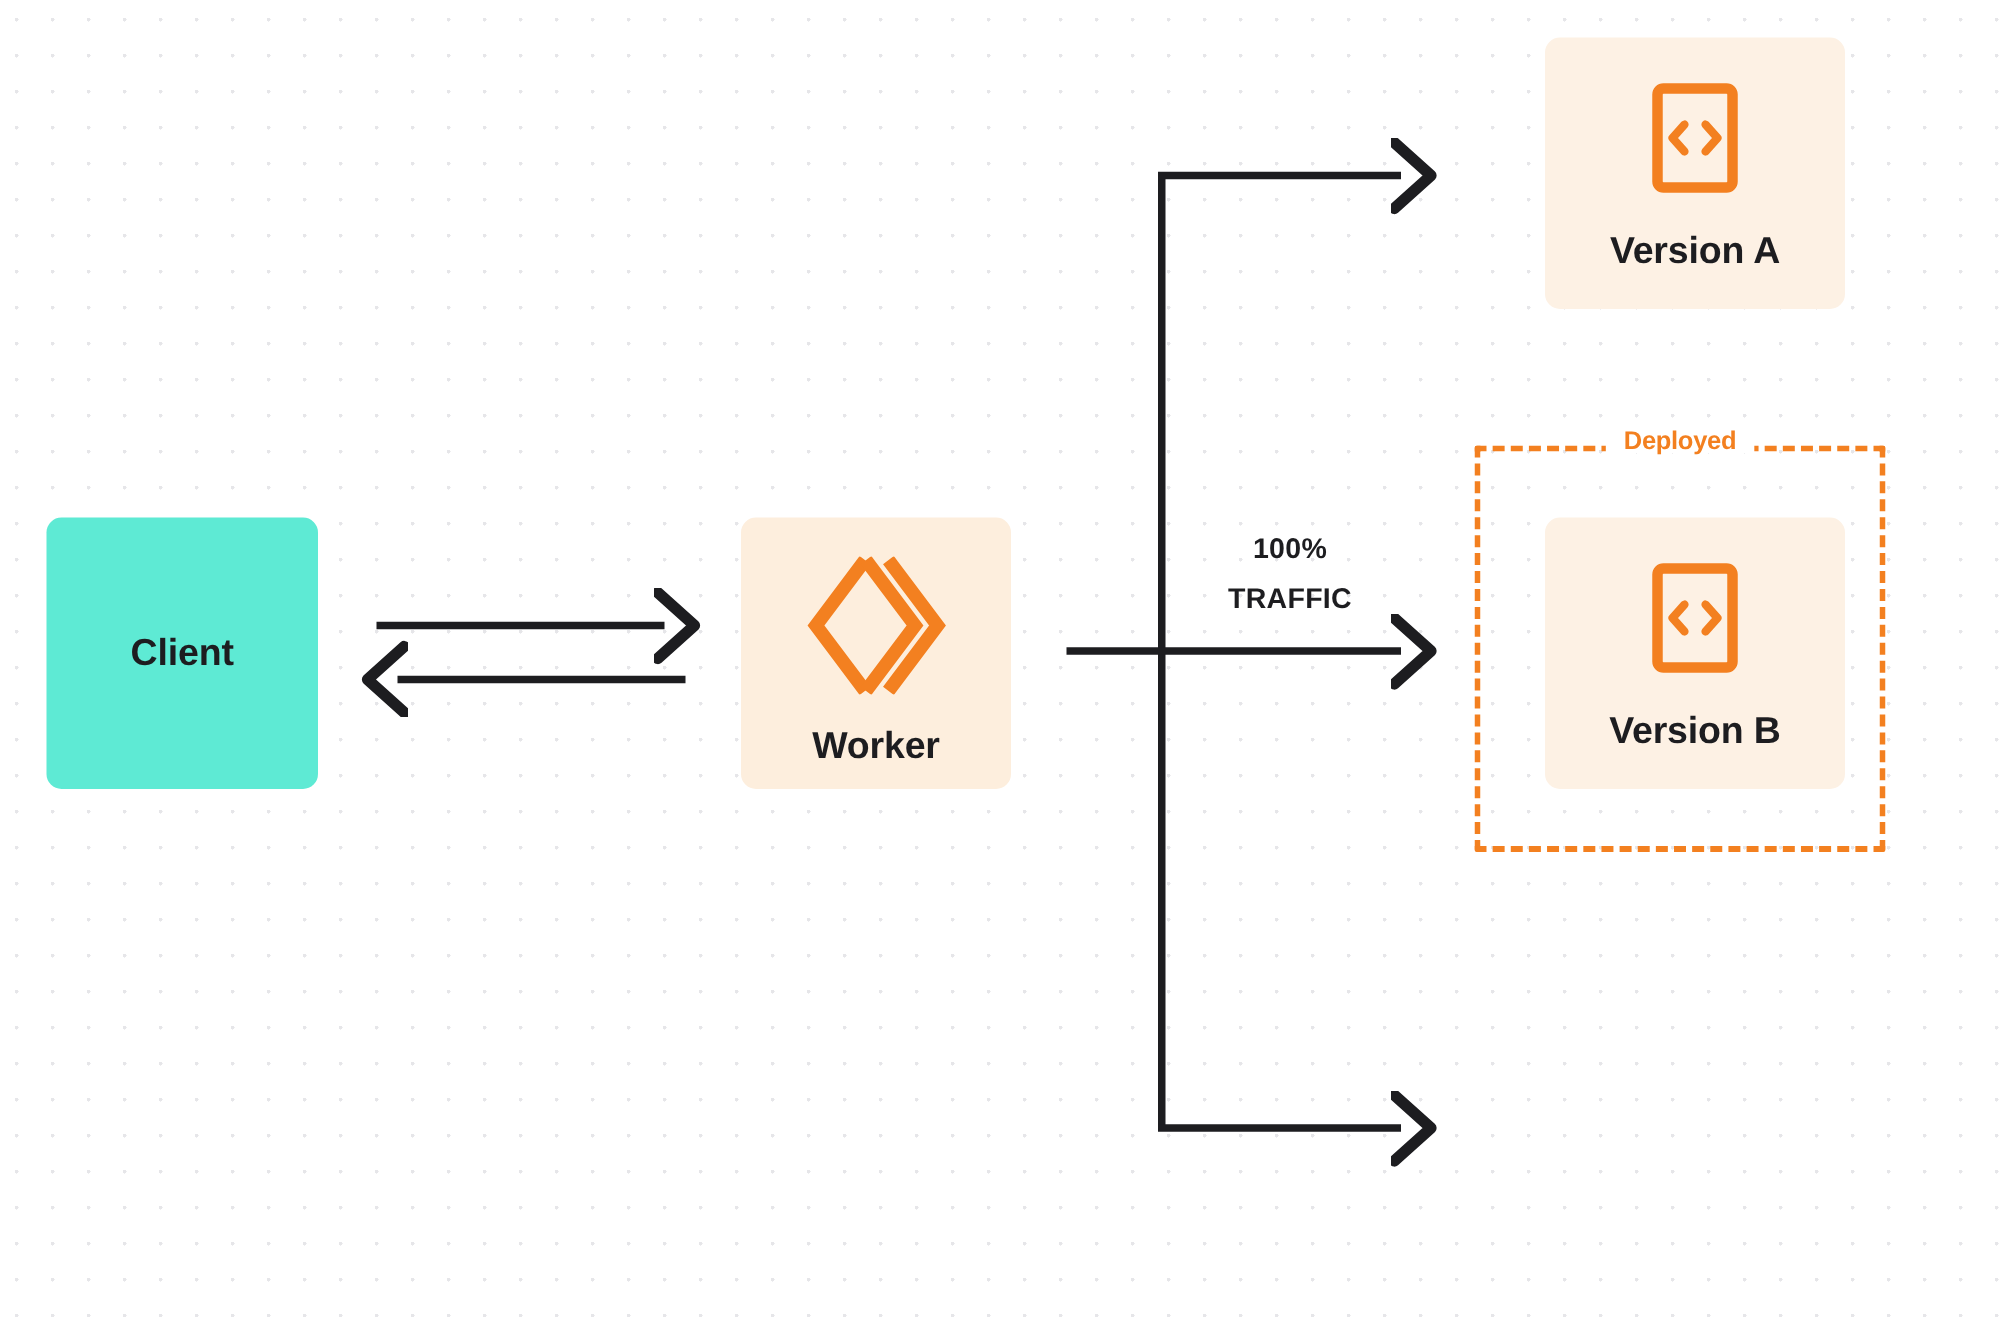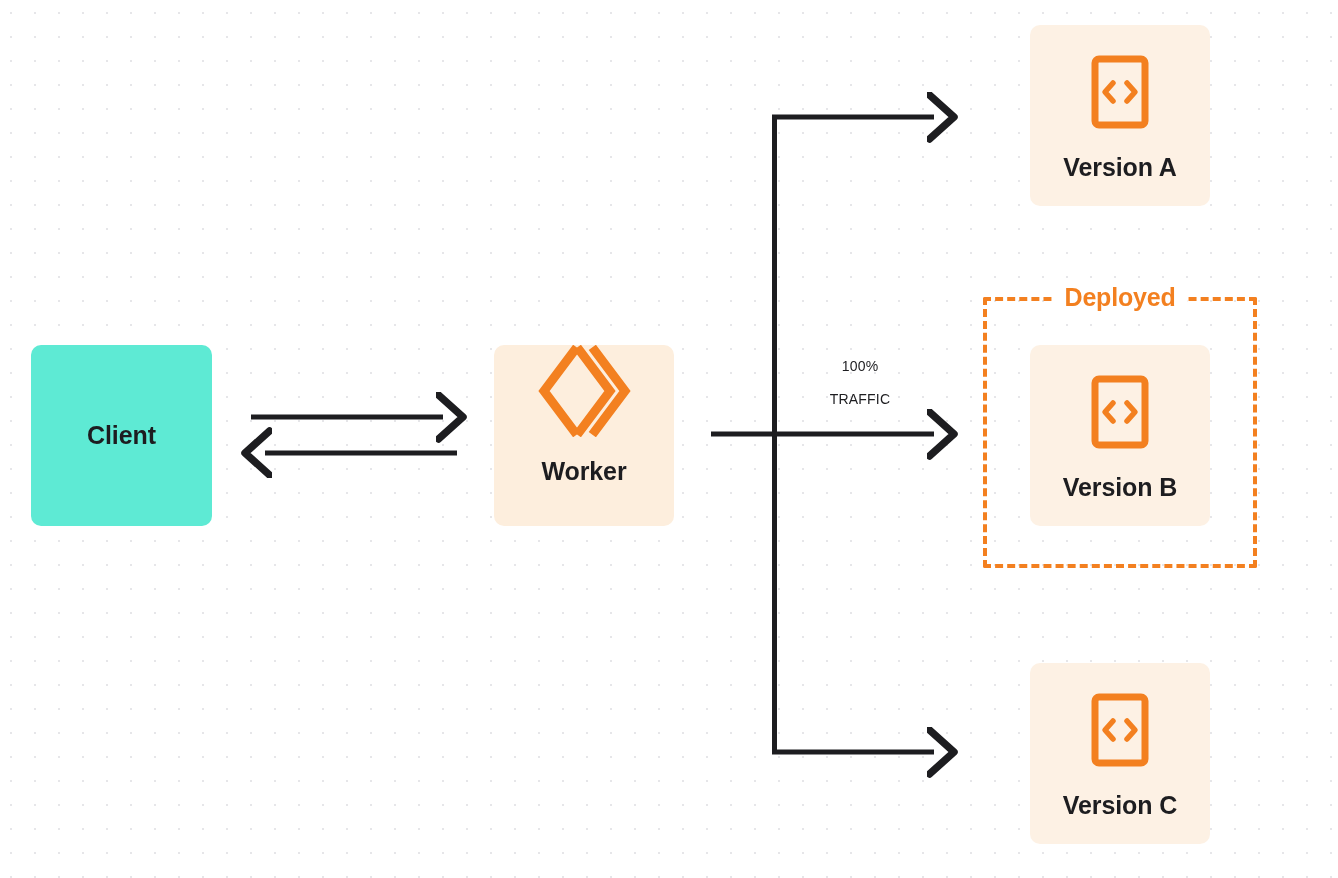--- a/index.html
+++ b/index.html
@@ -55,28 +55,29 @@
   }
 
   
   #worker-node {
     left: 494px;
     top: 345px;
     width: 180px;
     height: 181px;
     background: #fdeedd;
     justify-content: flex-start;
+    padding-top: 26px;
   }
   #worker-node .node-label { margin-top: 22px; }
 
   .worker-logo { width: 96px; height: 92px; display: block; }
 
   
   .version-card {
-    width: 180px;
+    width: 200px;
     height: 181px;
     background: #fdf1e4;
     justify-content: flex-start;
     padding-top: 30px;
   }
   .version-card .node-label { margin-top: 26px; }
 
   #version-a-node { left: 1030px; top: 25px; }
   #version-b-node { left: 1030px; top: 345px; text-align: right; }
   #version-c-node { left: 1030px; top: 663px; }
@@ -94,21 +95,21 @@
     border-radius: 2px;
   }
 
   #deployed-label {
     position: absolute;
     left: 50%;
     top: -16px;
     transform: translateX(-50%);
     background: #ffffff;
     padding: 0 12px;
-    font-size: 25px;
+    font-size: 17px;
     font-weight: bold;
     color: #f38020;
     letter-spacing: -0.2px;
     line-height: 1;
     white-space: nowrap;
   }
 
   
   #connectors {
     position: absolute;
@@ -119,22 +120,22 @@
     pointer-events: none;
   }
 
   
   #traffic-label {
     position: absolute;
     left: 790px;
     top: 350px;
     width: 140px;
     text-align: center;
-    font-size: 14px;
-    font-weight: normal;
+    font-size: 19px;
+    font-weight: bold;
     color: #1d1d20;
     line-height: 33px;
     letter-spacing: 0.2px;
   }
 </style>
 </head>
 <body>
 
 <div id="diagram-canvas">
 
@@ -208,24 +209,14 @@
     <span>
       <svg class="code-icon" viewBox="0 0 58 74" xmlns="http://www.w3.org/2000/svg">
         <rect x="4" y="4" width="50" height="66" rx="4" ry="4" fill="none" stroke="#f38020" stroke-width="7"></rect>
         <path d="M 22 28 L 14 37 L 22 46" fill="none" stroke="#f38020" stroke-width="5.5" stroke-linecap="round" stroke-linejoin="round"></path>
         <path d="M 36 28 L 44 37 L 36 46" fill="none" stroke="#f38020" stroke-width="5.5" stroke-linecap="round" stroke-linejoin="round"></path>
       </svg>
     </span>
     <span class="node-label">Version B</span>
   </div>
 
-  <div class="node version-card" id="version-c-node">
-    <span>
-      <svg class="code-icon" viewBox="0 0 58 74" xmlns="http://www.w3.org/2000/svg">
-        <rect x="4" y="4" width="50" height="66" rx="4" ry="4" fill="none" stroke="#f38020" stroke-width="7"></rect>
-        <path d="M 22 28 L 14 37 L 22 46" fill="none" stroke="#f38020" stroke-width="5.5" stroke-linecap="round" stroke-linejoin="round"></path>
-        <path d="M 36 28 L 44 37 L 36 46" fill="none" stroke="#f38020" stroke-width="5.5" stroke-linecap="round" stroke-linejoin="round"></path>
-      </svg>
-    </span>
-    <span class="node-label">Version C</span>
-  </div>
 
 </div>
 
 </body></html>

